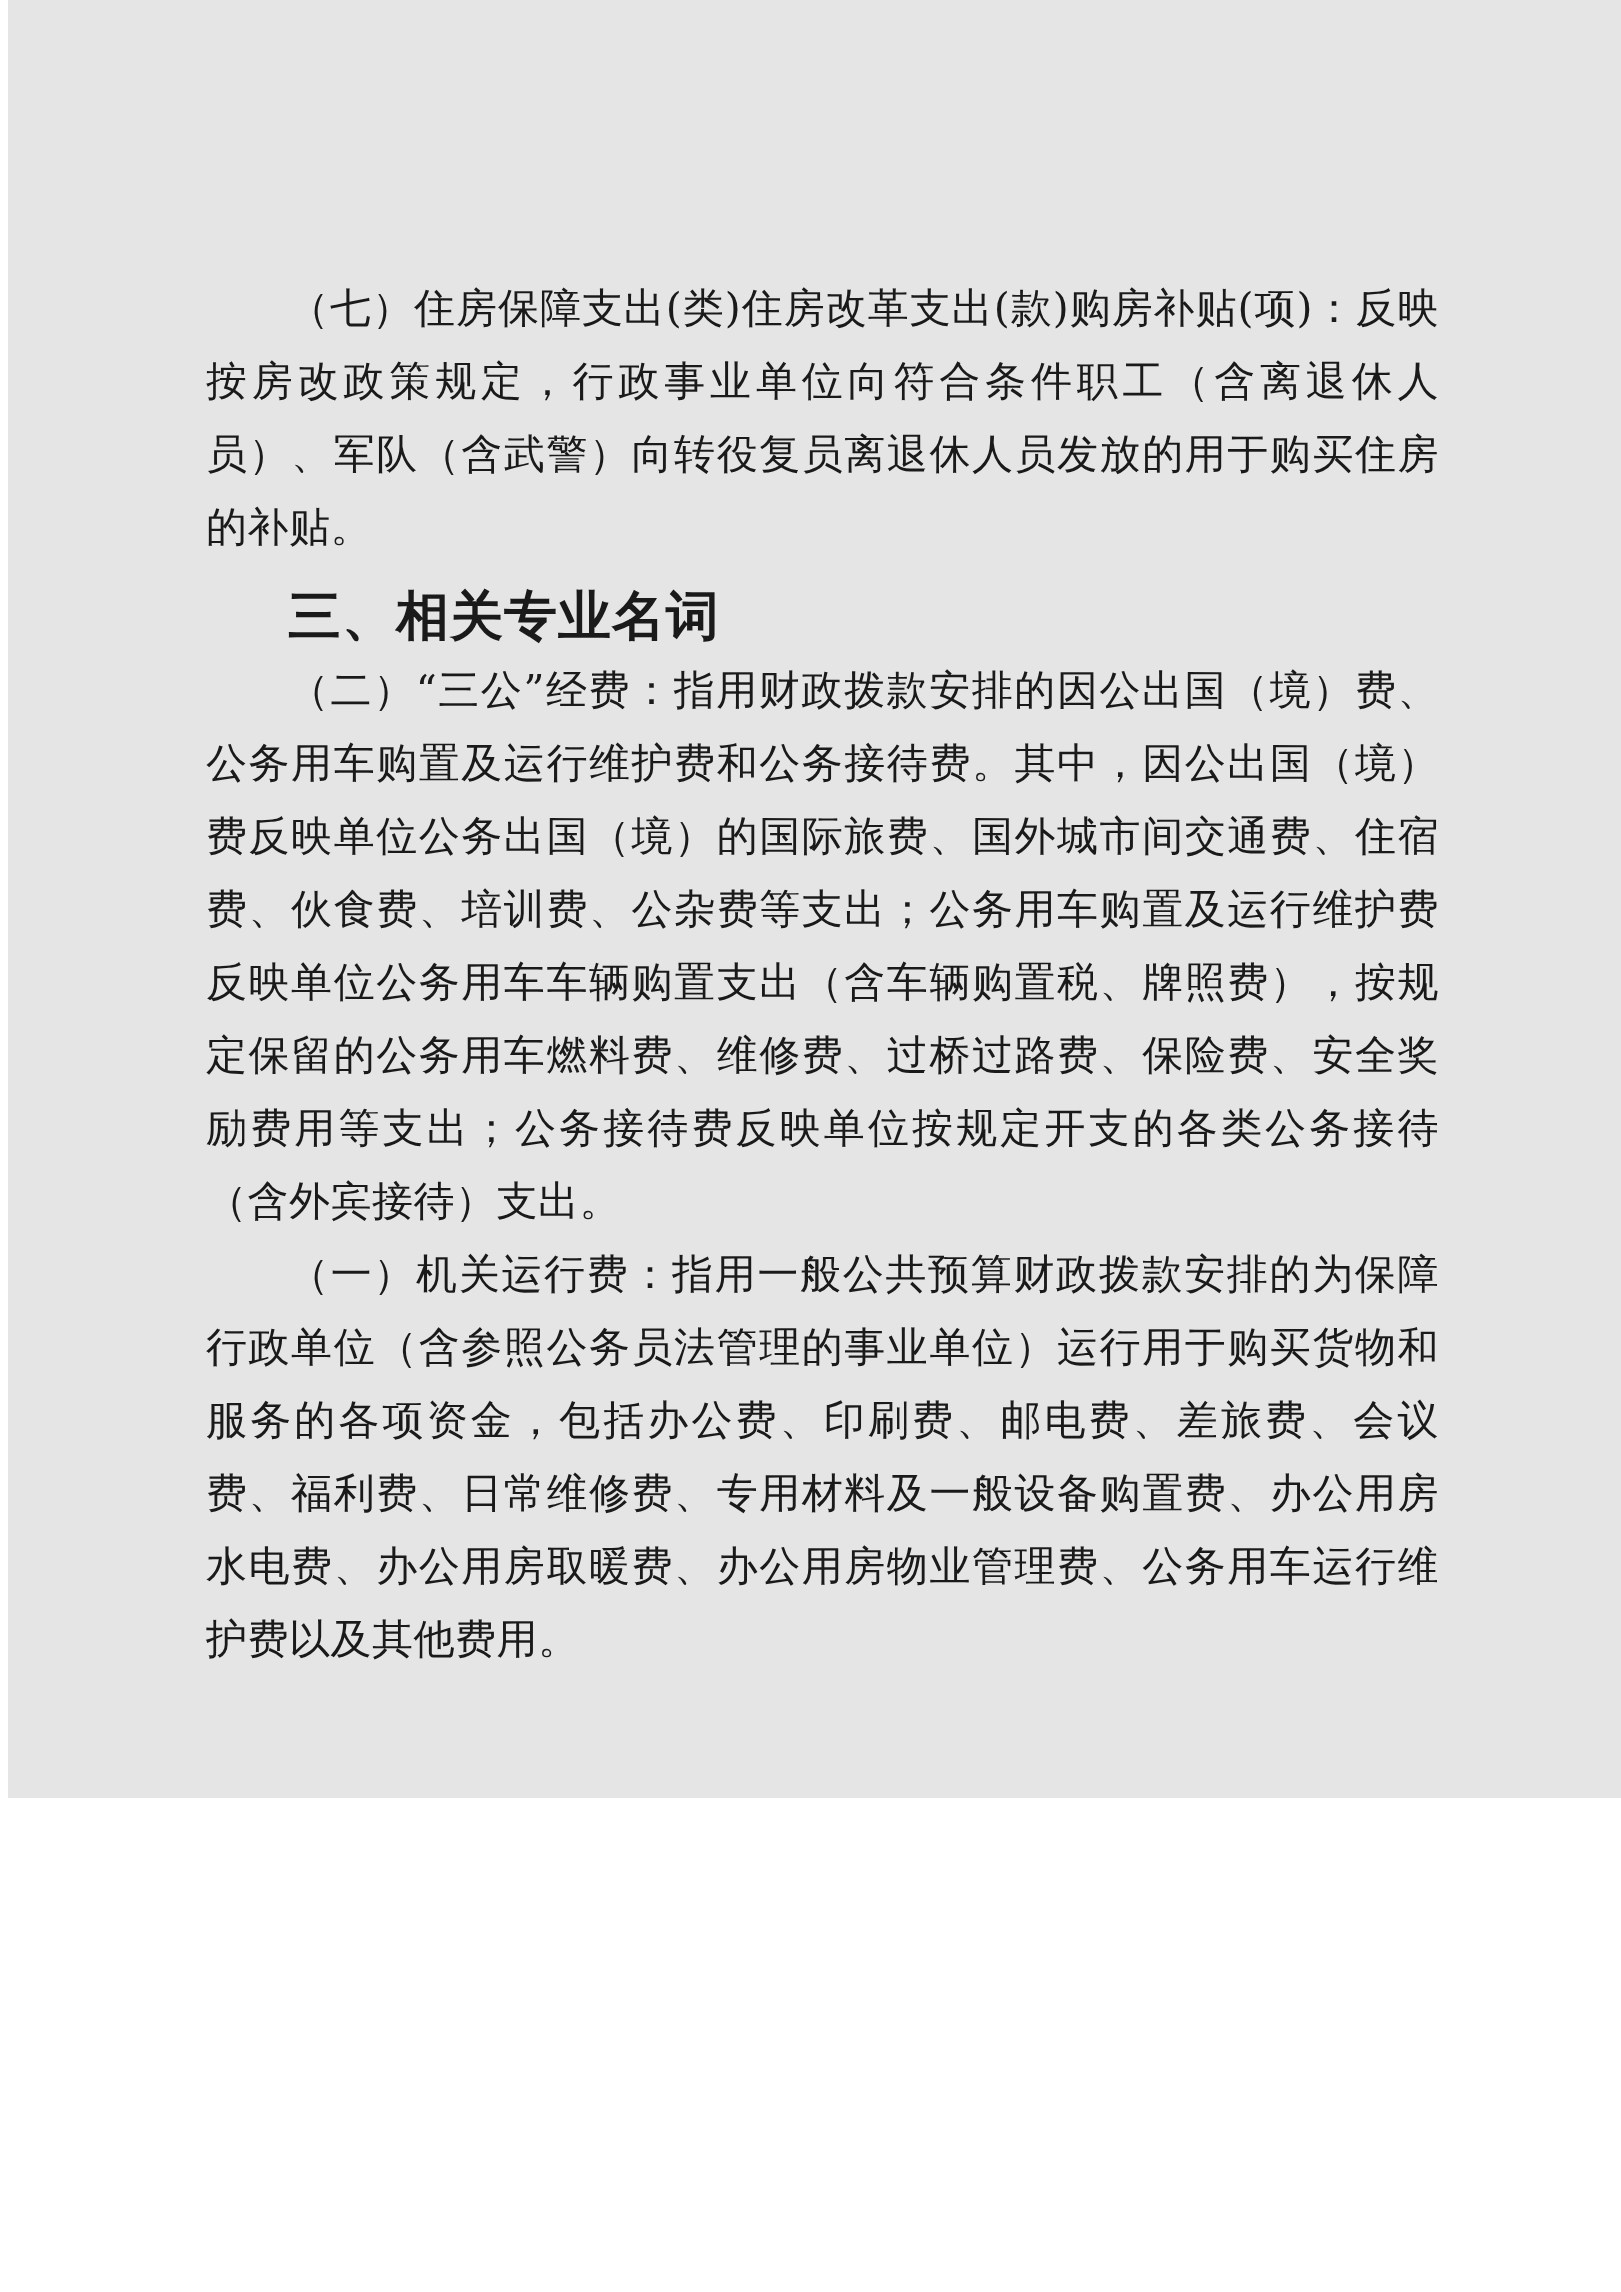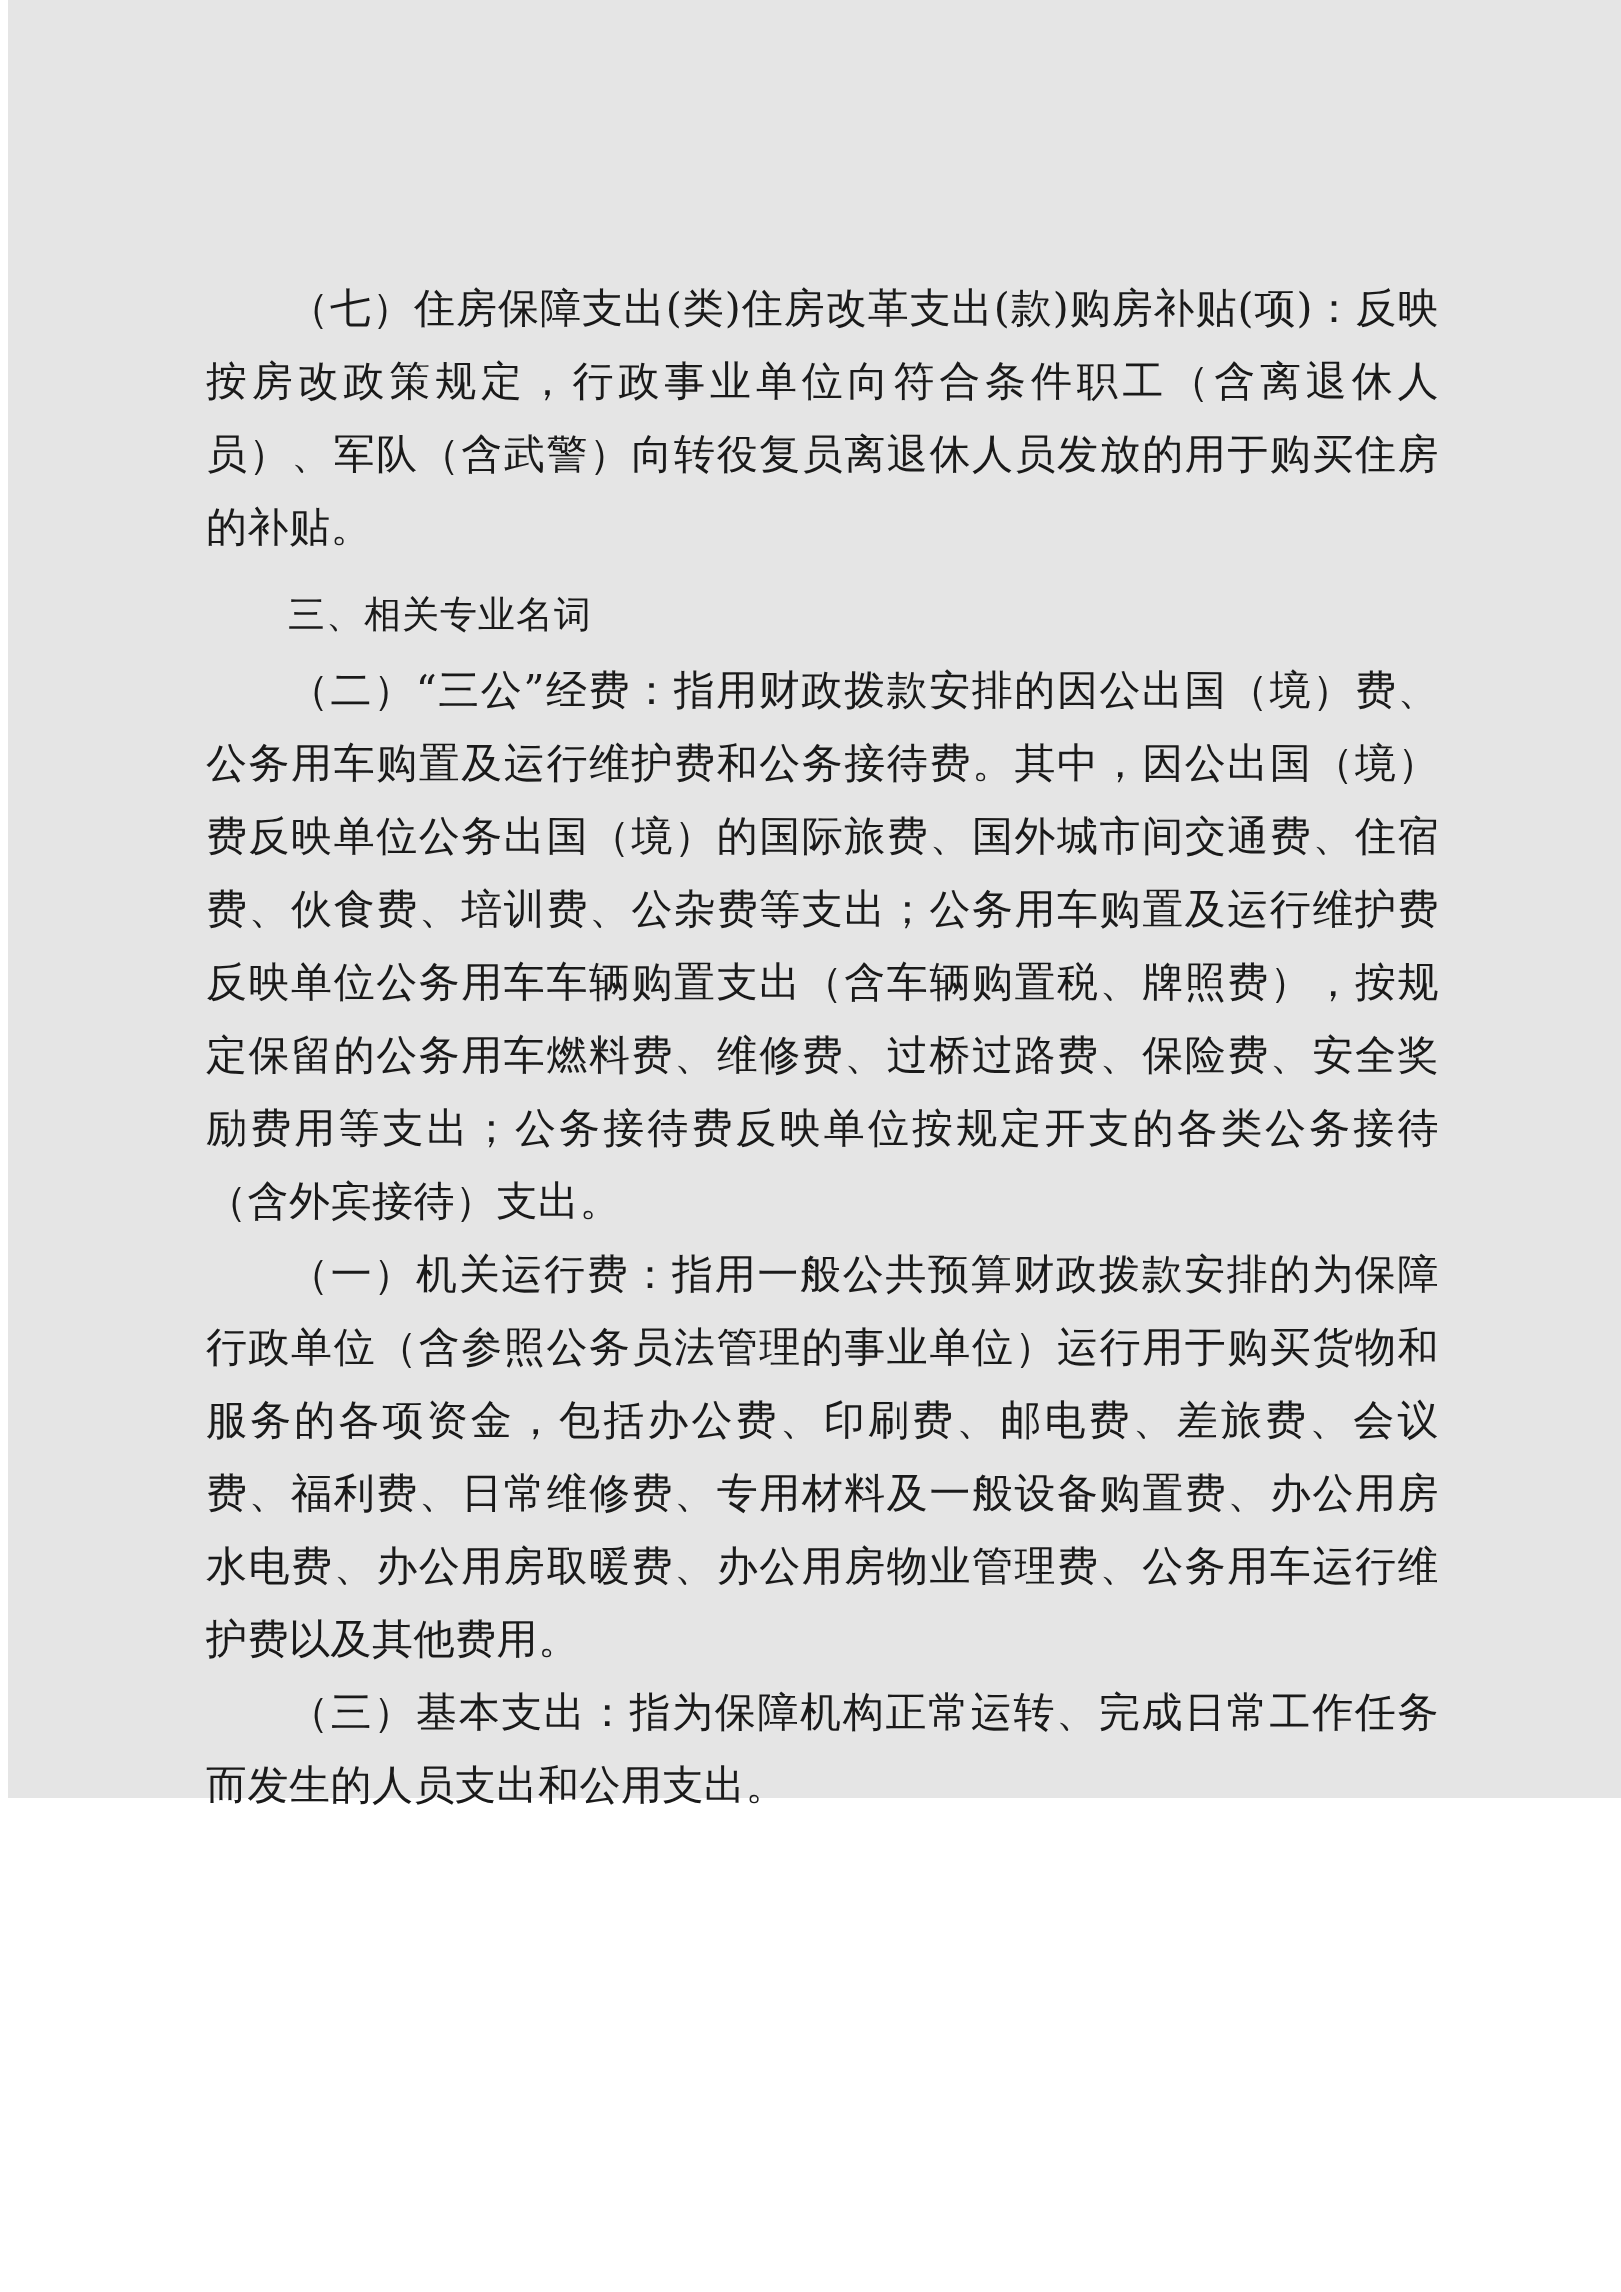--- a/index.html
+++ b/index.html
@@ -34,38 +34,37 @@
     font-size: 41px;
     line-height: 73px;
     text-align: justify;
     text-justify: inter-ideograph;
     letter-spacing: 0.5px;
     text-indent: 82px;
     font-weight: 500;
   }
   h2.section {
     margin: 13.7px 0 2px 0;
-    font-size: 37px;
+    font-size: 53px;
     line-height: 74px;
-    font-weight: normal;
+    font-weight: bold;
     text-indent: 82px;
     letter-spacing: 1px;
   }
 </style>
 </head>
 <body>
 
 <div class="page">
   <div class="content">
 
     <p class="para">（七）住房保障支出(类)住房改革支出(款)购房补贴(项)：反映按房改政策规定，行政事业单位向符合条件职工（含离退休人员）、军队（含武警）向转役复员离退休人员发放的用于购买住房的补贴。</p>
 
     <h2 class="section">三、相关专业名词</h2>
 
     <p class="para">（二）“三公”经费：指用财政拨款安排的因公出国（境）费、公务用车购置及运行维护费和公务接待费。其中，因公出国（境）费反映单位公务出国（境）的国际旅费、国外城市间交通费、住宿费、伙食费、培训费、公杂费等支出；公务用车购置及运行维护费反映单位公务用车车辆购置支出（含车辆购置税、牌照费），按规定保留的公务用车燃料费、维修费、过桥过路费、保险费、安全奖励费用等支出；公务接待费反映单位按规定开支的各类公务接待（含外宾接待）支出。</p>
 
     <p class="para">（一）机关运行费：指用一般公共预算财政拨款安排的为保障行政单位（含参照公务员法管理的事业单位）运行用于购买货物和服务的各项资金，包括办公费、印刷费、邮电费、差旅费、会议费、福利费、日常维修费、专用材料及一般设备购置费、办公用房水电费、办公用房取暖费、办公用房物业管理费、公务用车运行维护费以及其他费用。</p>
 
-    <p class="para">（三）基本支出：指为保障机构正常运转、完成日常工作任务而发生的人员支出和公用支出。</p>
 
   </div>
 </div>
 
 
 </body></html>

